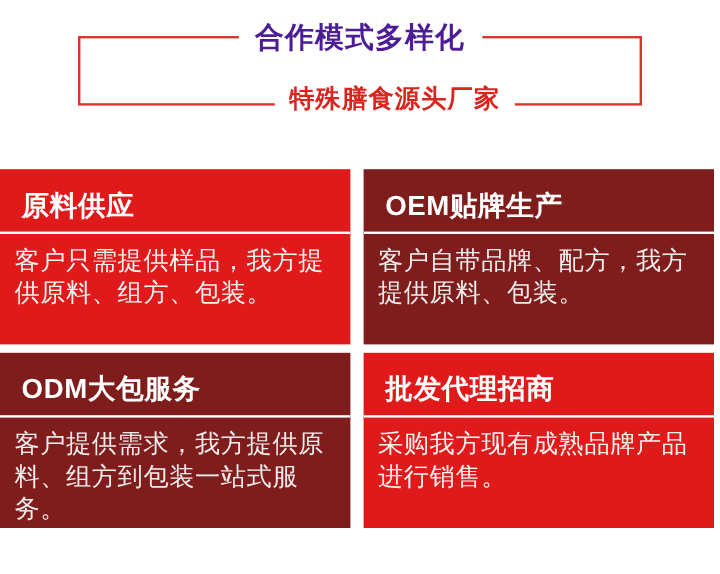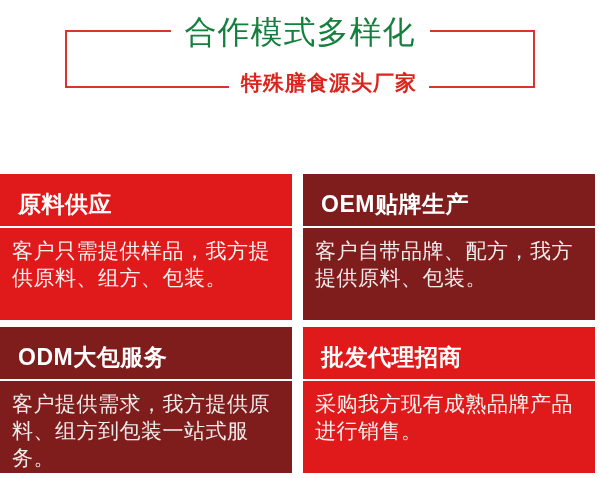--- a/index.html
+++ b/index.html
@@ -43,23 +43,23 @@
     left: 0;
     top: 14px;
     width: 600px;
     text-align: center;
     line-height: 1;
   }
   .title-text {
     display: inline-block;
     background: #ffffff;
     padding: 0 14px;
-    color: #15803d;
-    font-size: 32px;
-    font-weight: normal;
+    color: #4c1d95;
+    font-size: 24px;
+    font-weight: bold;
     letter-spacing: 1px;
     line-height: 36px;
   }
   .subtitle-wrap {
     position: absolute;
     left: 0;
     top: 70px;
     width: 600px;
     text-align: center;
     line-height: 1;
@@ -76,21 +76,20 @@
     line-height: 26px;
   }
 
   
   .grid {
     position: absolute;
     left: 0;
     top: 141px;
     width: 595px;
     height: 300px;
-    margin-top: 33px;
   }
   .card {
     position: absolute;
     width: 292px;
     height: 146px;
     box-sizing: border-box;
     overflow: hidden;
   }
   .card.c0 { left: 0;     top: 0;   }
   .card.c1 { left: 303px; top: 0;   }

